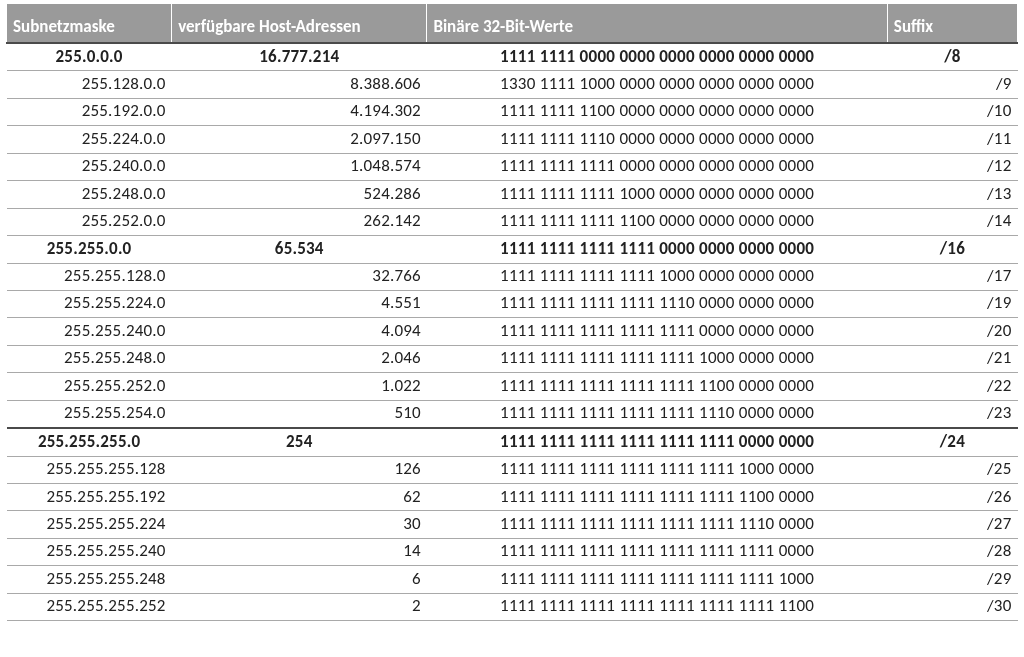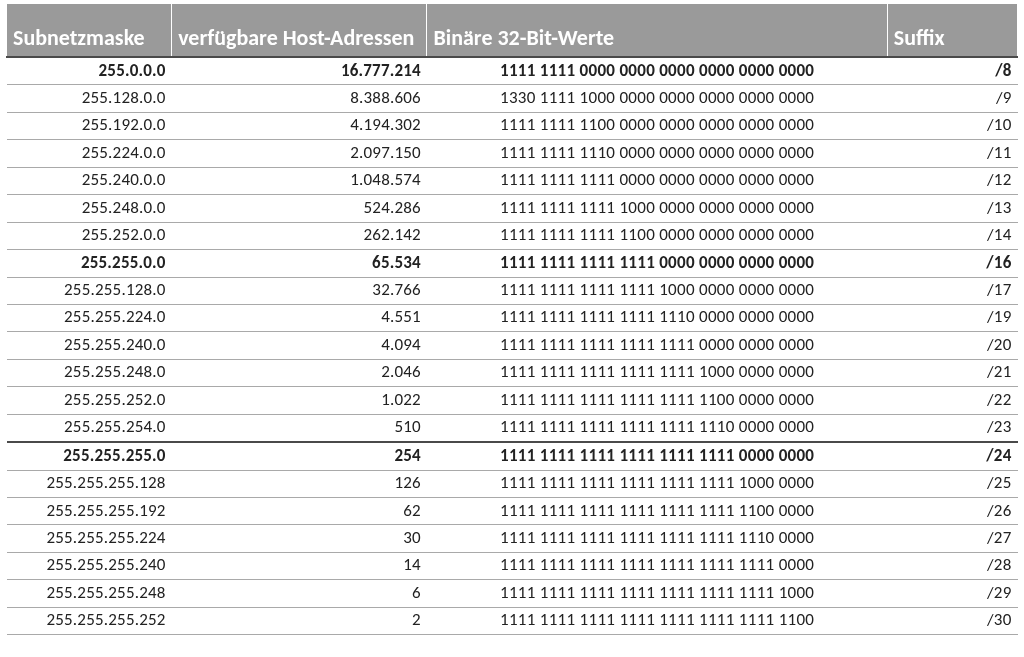--- a/index.html
+++ b/index.html
@@ -23,24 +23,24 @@
   col.c-mask   { width: 165px; }
   col.c-hosts  { width: 255px; }
   col.c-bin    { width: 460px; }
   col.c-suffix { width: 130px; }
 
   th {
     background: #9a9a9a;
     color: #fff;
     font-weight: 700;
     text-align: left;
-    padding: 20px 6px 5px 6px;
+    padding: 12px 6px 5px 6px;
     border-left: 1px solid #fff;
     border-right: 1px solid #fff;
-    font-size: 22px;
+    font-size: 17px;
   }
   td {
     padding: 1.5px 6px 2px 6px;
     border-bottom: 1px solid #a9a9a9;
     text-align: right;
     font-size: 17px;
     line-height: 1.35;
     font-variant-numeric: tabular-nums;
     letter-spacing: 0.2px;
     white-space: nowrap;
@@ -49,20 +49,21 @@
   td.bin {
     text-align: center;
     font-variant-numeric: tabular-nums;
     letter-spacing: 0.3px;
   }
   tr.sep td {
     border-bottom: 2px solid #4a4a4a;
   }
   tr.bold td {
     font-weight: 700;
+    text-align: center;
   }
   
   tbody tr:first-child td {
     border-top: 2px solid #4a4a4a;
   }
 </style>
 </head>
 <body>
 
 <div class="sheet">

